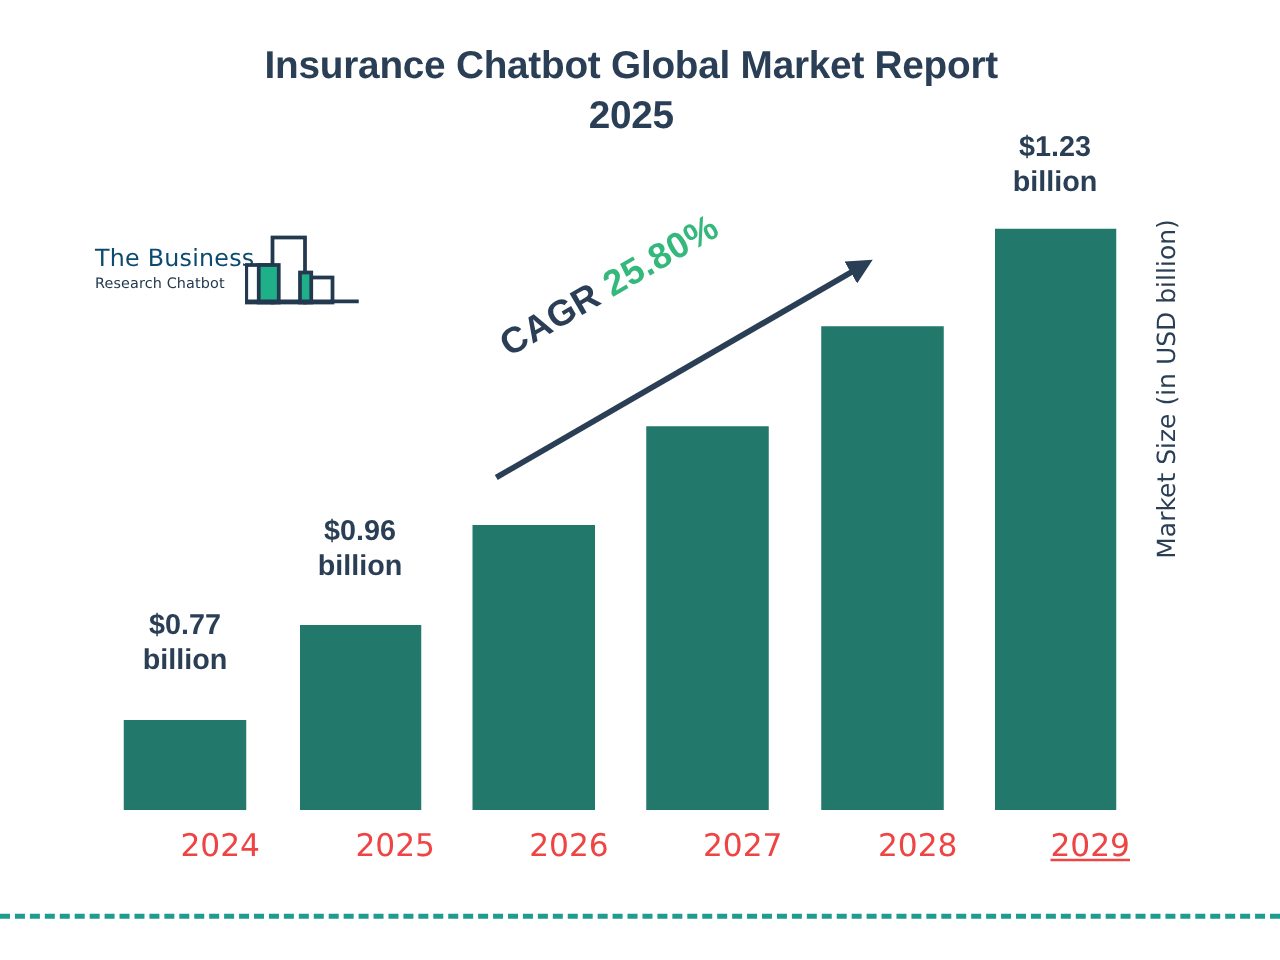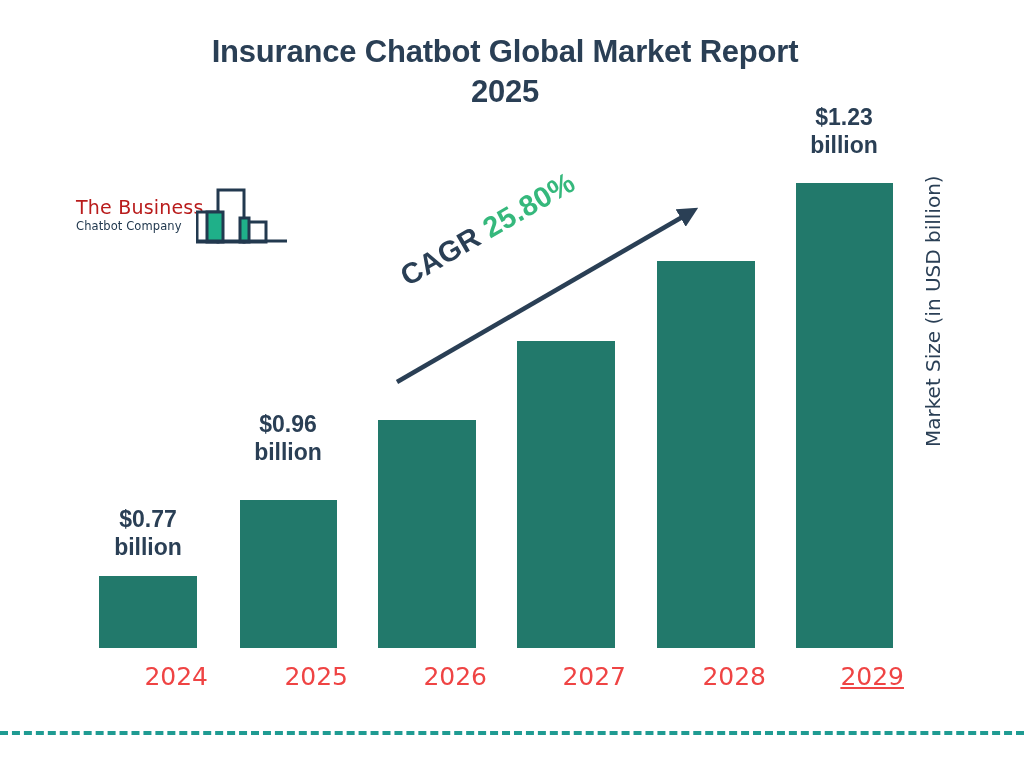--- a/index.html
+++ b/index.html
@@ -35,21 +35,21 @@
     width:210px; height:62px;
   }
   #logo-text {
     position:absolute;
     left:0px; top:6px;
     width:128px;
   }
   #logo-line1 {
     font-family:"DejaVu Sans", sans-serif;
     font-size:19px;
-    color:#b91c1c;
+    color:#0c4a6e;
     letter-spacing:0.2px;
     white-space:nowrap;
   }
   #logo-line2 {
     font-family:"DejaVu Sans", sans-serif;
     font-size:11.5px;
     color:#22394f;
     letter-spacing:0.1px;
     margin-top:1px;
     white-space:nowrap;
@@ -128,21 +128,21 @@
 <div id="stage">
 
   <div id="title">
     <div>Insurance Chatbot Global Market Report</div>
     <div>2025</div>
   </div>
 
   <div id="logo">
     <div id="logo-text">
       <div id="logo-line1">The Business</div>
-      <div id="logo-line2">Chatbot Company</div>
+      <div id="logo-line2">Research Chatbot</div>
     </div>
     <svg id="logo-mark" width="92" height="62" viewBox="0 0 92 62">
 
       <rect x="22" y="2" width="26" height="52" fill="#ffffff" stroke="#22394f" stroke-width="3"></rect>
 
       <rect x="1" y="24" width="21" height="30" fill="#ffffff" stroke="#22394f" stroke-width="3"></rect>
 
       <rect x="11" y="24" width="16" height="30" fill="#1fb089" stroke="#22394f" stroke-width="3"></rect>
 
       <rect x="48" y="34" width="22" height="20" fill="#ffffff" stroke="#22394f" stroke-width="3"></rect>
@@ -155,21 +155,21 @@
 
   <div id="plot">
 
     <div class="bar" style="left:99px;  top:576px; width:98px; height:72px;"></div>
     <div class="bar" style="left:240px; top:500px; width:97px; height:148px;"></div>
     <div class="bar" style="left:378px; top:420px; width:98px; height:228px;"></div>
     <div class="bar" style="left:517px; top:341px; width:98px; height:307px;"></div>
     <div class="bar" style="left:657px; top:261px; width:98px; height:387px;"></div>
     <div class="bar" style="left:796px; top:183px; width:97px; height:465px;"></div>
 
-    <div class="bar-label" style="left:88px; top:506px; width:120px;">
+    <div class="bar-label" style="left:88px; top:486px; width:120px;">
       <div>$0.77</div>
       <div>billion</div>
     </div>
     <div class="bar-label" style="left:228px; top:411px; width:120px;">
       <div>$0.96</div>
       <div>billion</div>
     </div>
     <div class="bar-label" style="left:784px; top:104px; width:120px;">
       <div>$1.23</div>
       <div>billion</div>

